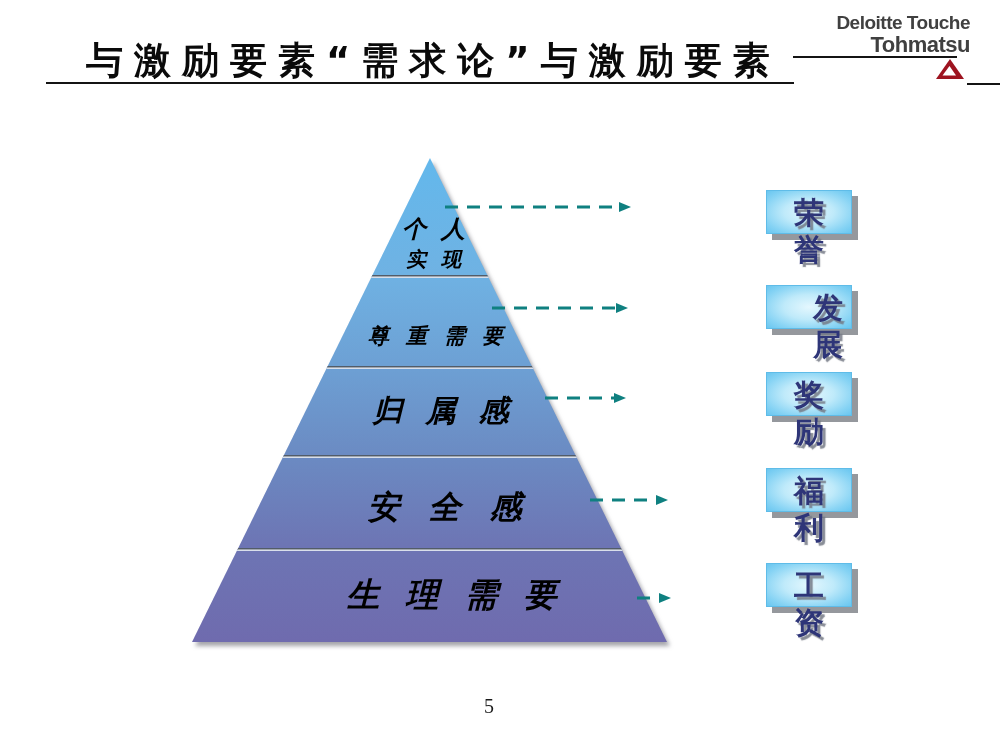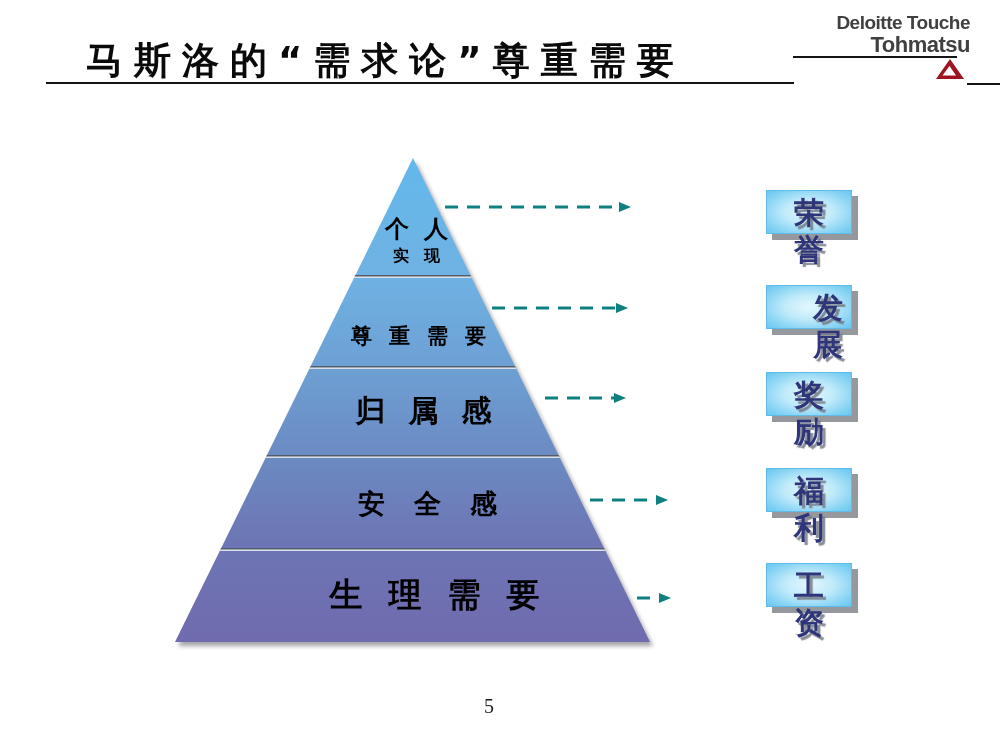--- a/index.html
+++ b/index.html
@@ -26,44 +26,45 @@
     font-family:"Liberation Sans",sans-serif;font-weight:800;letter-spacing:-0.5px;margin-left:19px;
   }
   .logo .l1{font-size:19px;}
   .logo .l2{font-size:22px;}
   .logo-underline{
     position:absolute;left:793px;top:56px;width:164px;height:2px;background:#141414;
   }
   .logo-triangle{position:absolute;left:936px;top:59px;}
   
   .pyramid{
-    position:absolute;left:175px;top:158px;width:475px;height:484px;
+    position:absolute;left:192px;top:158px;width:475px;height:484px;
     filter:drop-shadow(3px 4px 2px rgba(90,90,100,.55));
+    font-style:italic;
   }
   .pyramid-fill{
     position:absolute;inset:0;
     clip-path:polygon(50.1% 0%,100% 100%,0% 100%);
     background:linear-gradient(180deg,
       #63b8ec 0%,#6fb2e3 24%,#6da0d4 43%,
       #6b8ac2 62%,#6d75b4 80%,#6f6bae 100%);
   }
   .divider{
     position:absolute;left:0;width:100%;height:3px;
     background:linear-gradient(180deg,#525c68 0%,#525c68 40%,#eef1f6 60%,#c9d2e2 100%);
   }
   .d1{top:117px}.d2{top:208px}.d3{top:297px}.d4{top:390px}
   .level-label{
     position:absolute;left:50%;transform:translateX(-50%);
     font-weight:bold;color:#000;white-space:nowrap;text-align:center;
   }
   .lv1a{top:55px;font-size:24px;letter-spacing:15px;text-indent:15px;margin-left:4px;}
-  .lv1b{top:88px;font-size:16px;letter-spacing:15px;text-indent:15px;margin-left:4px;}
+  .lv1b{top:88px;font-size:20px;letter-spacing:15px;text-indent:15px;margin-left:4px;}
   .lv2{top:164px;font-size:21px;letter-spacing:17px;text-indent:17px;margin-left:6px;}
   .lv3{top:233px;font-size:30px;letter-spacing:23px;text-indent:23px;margin-left:11px;text-align:right;}
-  .lv4{top:328px;font-size:27px;letter-spacing:29px;text-indent:29px;margin-left:15px;}
+  .lv4{top:328px;font-size:32px;letter-spacing:29px;text-indent:29px;margin-left:15px;}
   .lv5{top:415px;font-size:33px;letter-spacing:26px;text-indent:26px;margin-left:22px;}
   
   .arrows-svg{position:absolute;left:0;top:0;pointer-events:none;}
   
   .motivator{
     position:absolute;left:766px;width:84px;height:42px;
     background:radial-gradient(ellipse at 50% 50%,#e4f7fe 0%,#bfeafa 42%,#86d3f4 78%,#69c6f0 100%);
     border:1px solid #5fbce8;
     box-shadow:6px 6px 0 0 rgba(130,134,140,.85);
   }
@@ -80,21 +81,21 @@
   
   .page-number{
     position:absolute;left:0;top:695px;width:978px;text-align:center;
     font-family:"Liberation Serif","DejaVu Serif",serif;
     font-size:20px;color:#1a1a1a;
   }
 </style>
 </head>
 <body>
 
-<div class="slide-title">马斯洛的“需求论”尊重需要</div>
+<div class="slide-title">与激励要素“需求论”与激励要素</div>
 <div class="title-underline"></div>
 <div class="header-rule-right"></div>
 
 <div class="logo">
   <div class="l1">Deloitte Touche</div>
   <div class="l2">Tohmatsu</div>
 </div>
 <div class="logo-underline"></div>
 <svg class="logo-triangle" width="28" height="20" viewBox="0 0 28 20">
   <path d="M14 0 L28 20 L0 20 Z" fill="#9e1420"></path>

